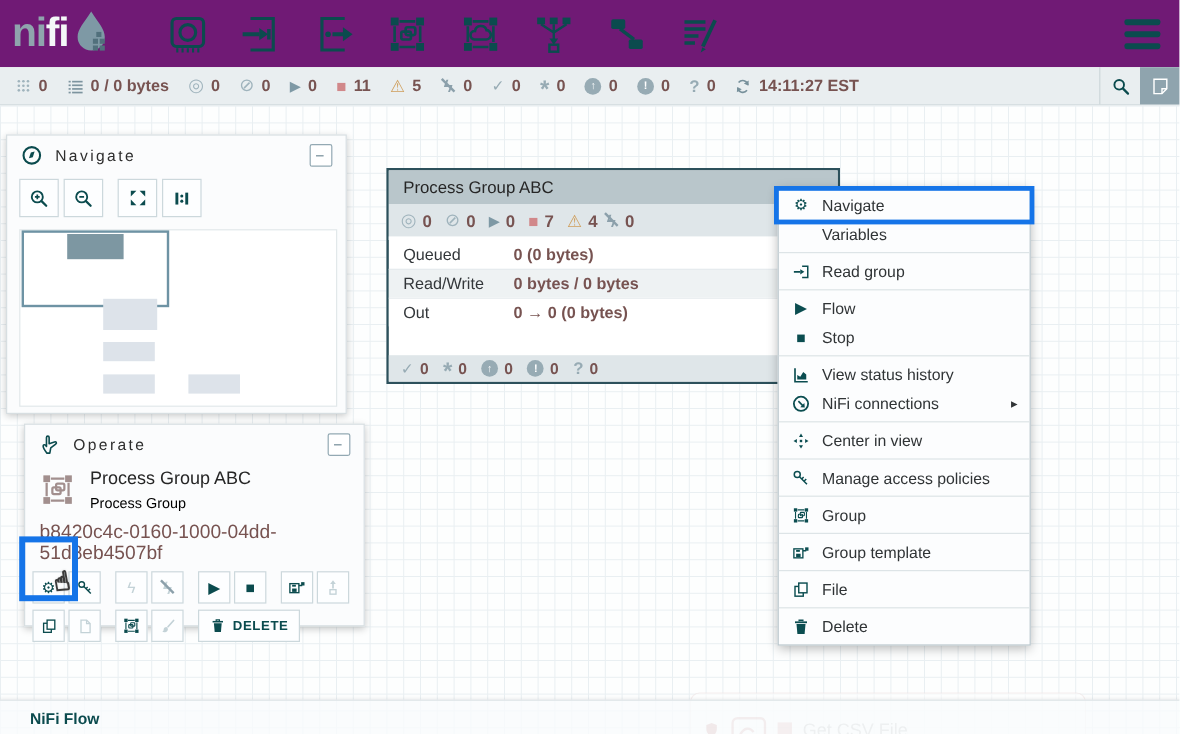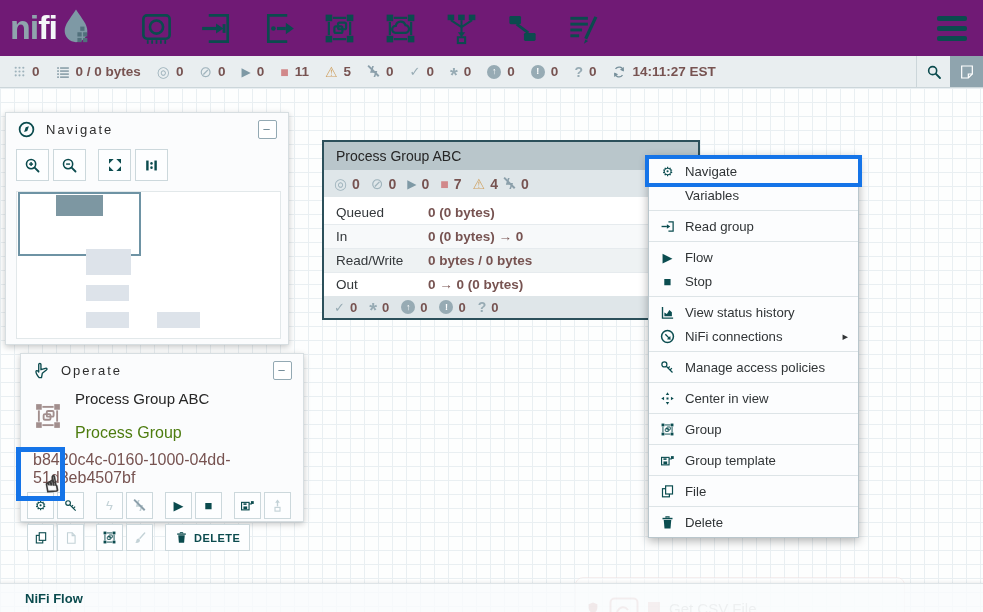--- a/index.html
+++ b/index.html
@@ -67,21 +67,21 @@
   .minimap{position:absolute;left:10px;top:78px;width:263px;height:146px;background:#fff;
            border:1px solid #e2e8ea;cursor:pointer}
   .viewport{position:absolute;left:1px;top:0;width:119px;height:60px;border:2px solid #6e93a4}
   .mm-pg{position:absolute;left:39px;top:3px;width:47px;height:21px;background:#7d97a2}
   .mm-g{position:absolute;background:#dde3ea}
 
   
   .op-sel{display:flex;align-items:center;padding:4px 12px 0}
   .op-sel .selicon{width:30px;height:30px;color:#a28f8e;margin-right:12px}
   .selname{font-size:15px;color:#262626}
-  .seltype{font-size:16px;color:#4d7c0f;margin-top:17px}
+  .seltype{font-size:12px;color:#000000;margin-top:5px}
   .selid{padding:9px 12px 5px;font-size:16px;color:#775351}
   .oprow{display:flex;margin-left:6px;margin-bottom:5px}
   .obtn{width:27px;height:27px;border:1px solid #ccd8dc;background:#fdfeff;display:flex;
         align-items:center;justify-content:center;color:#0b4b4e;margin-right:3px;cursor:pointer;
         box-sizing:border-box;font-size:13px}
   .obtn.gapL{margin-left:9px}
   .obtn.dis{color:#c3d2d7}
   .obtn .gi{font-size:13px}
   .del-btn{width:auto;padding:0 9px;gap:6px;font-size:11px;font-weight:bold;letter-spacing:.5px}
   .hlbox{position:absolute;left:-5px;top:93px;width:39px;height:44px;border:5px solid #1574e8;
@@ -552,24 +552,20 @@
         <span>7</span>
       <span class="gi warn">⚠</span>
         <span>4</span>
       <span class="slashed">ϟ</span>
         <span>0</span>
     </div>
     <div class="pg-row r0">
       <span class="lbl">Queued</span>
       <span class="val">0 (0 bytes)</span>
     </div>
-    <div class="pg-row r1">
-      <span class="lbl">In</span>
-      <span class="val">0 (0 bytes) → 0</span>
-    </div>
     <div class="pg-row r2">
       <span class="lbl">Read/Write</span>
       <span class="val">0 bytes / 0 bytes</span>
     </div>
     <div class="pg-row r3">
       <span class="lbl">Out</span>
       <span class="val">0 → 0 (0 bytes)</span>
     </div>
     <div class="pg-footer">
       <span class="gi chk">✓</span>
@@ -776,34 +772,34 @@
             </svg>
           </span>
         <span class="lbl">NiFi connections</span>
         <span class="subarrow">▸</span>
       </div>
     </div>
     <div class="mgroup">
       <div class="mitem">
         <span class="micon">
             <svg class="ic">
-              <use href="#sym-key"></use>
-            </svg>
-          </span>
-        <span class="lbl">Manage access policies</span>
+              <use href="#sym-cross"></use>
+            </svg>
+          </span>
+        <span class="lbl">Center in view</span>
       </div>
     </div>
     <div class="mgroup">
       <div class="mitem">
         <span class="micon">
             <svg class="ic">
-              <use href="#sym-cross"></use>
-            </svg>
-          </span>
-        <span class="lbl">Center in view</span>
+              <use href="#sym-key"></use>
+            </svg>
+          </span>
+        <span class="lbl">Manage access policies</span>
       </div>
     </div>
     <div class="mgroup">
       <div class="mitem">
         <span class="micon">
             <svg class="ic">
               <use href="#sym-group"></use>
             </svg>
           </span>
         <span class="lbl">Group</span>

